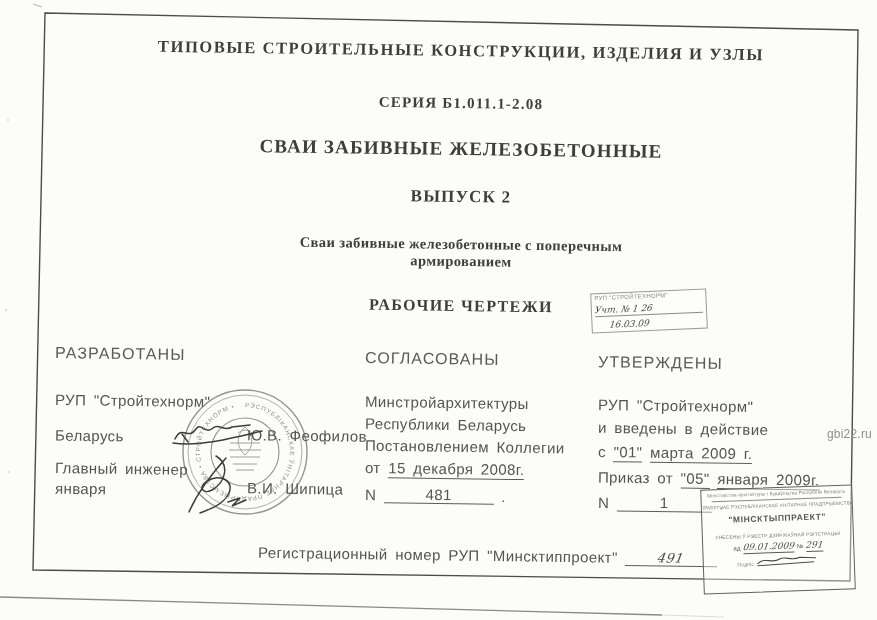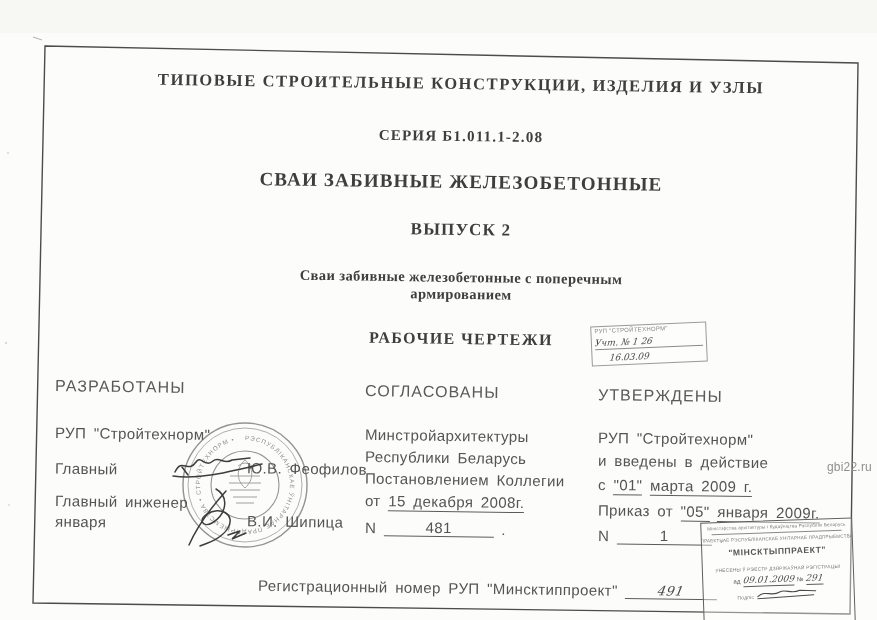--- a/index.html
+++ b/index.html
@@ -1,21 +1,21 @@
 <!DOCTYPE html>
 <html><head>
 <meta charset="utf-8">
 <style>
   html,body{margin:0;padding:0;}
   body{
     width:877px;height:620px;position:relative;overflow:hidden;
     background:#f7f7f4;
     font-family:"Liberation Sans",sans-serif;
   }
-  .page{position:absolute;inset:0;background:#fcfcfa;margin-top:33px;}
+  .page{position:absolute;inset:0;background:#fcfcfa;}
   .abs{position:absolute;}
   .nowrap{white-space:nowrap;}
   .serif{font-family:"Liberation Serif",serif;font-weight:700;color:#3e3e3e;}
   .center{left:70px;right:25px;text-align:center;}
   .tilt{transform:rotate(0.8deg);}
   .t-title{font-size:16.5px;letter-spacing:1.6px;}
   .t-series{font-size:15px;letter-spacing:1.2px;}
   .t-subject{font-size:19px;letter-spacing:1.2px;}
   .t-issue{font-size:17px;letter-spacing:1.2px;}
   .t-sub{font-size:14.5px;letter-spacing:.4px;}
@@ -94,21 +94,21 @@
     </text>
     <g stroke="#737373" stroke-width="1" fill="none" opacity=".85">
       <path d="M67,42 C76,50 76,62 67,70 C58,62 58,50 67,42 Z"></path>
       <path d="M52,58 h30 M51,65 h32 M52,72 h30 M55,79 h24 M58,85 h18"></path>
       <path d="M60,48 q7,-6 14,0"></path>
     </g>
   </svg>
 
   <div class="abs draft hdr tilt" style="left:55px;top:345px">РАЗРАБОТАНЫ</div>
   <div class="abs draft tilt" style="left:55px;top:392px">РУП "Стройтехнорм"</div>
-  <div class="abs draft tilt" style="left:55px;top:427px">Главный</div>
+  <div class="abs draft tilt" style="left:55px;top:427px">Беларусь</div>
   <div class="abs draft tilt" style="left:247px;top:427px">Ю.В.  Феофилов</div>
   <div class="abs draft tilt" style="left:55px;top:460px">Главный  инженер</div>
   <div class="abs draft tilt" style="left:55px;top:480px">января</div>
   <div class="abs draft tilt" style="left:247px;top:480px">В.И.  Шипица</div>
 
   <svg class="abs" style="left:170px;top:418px" width="96" height="30" viewBox="0 0 96 30">
     <g stroke="#3d3d3d" stroke-width="1.5" fill="none" stroke-linecap="round">
       <path d="M5,21 C12,6 18,23 26,11 C31,4 35,17 43,10 C49,5 54,14 62,9 L80,7"></path>
       <path d="M3,25 C28,29 58,21 92,13"></path>
       <path d="M12,16 l6,8"></path>

